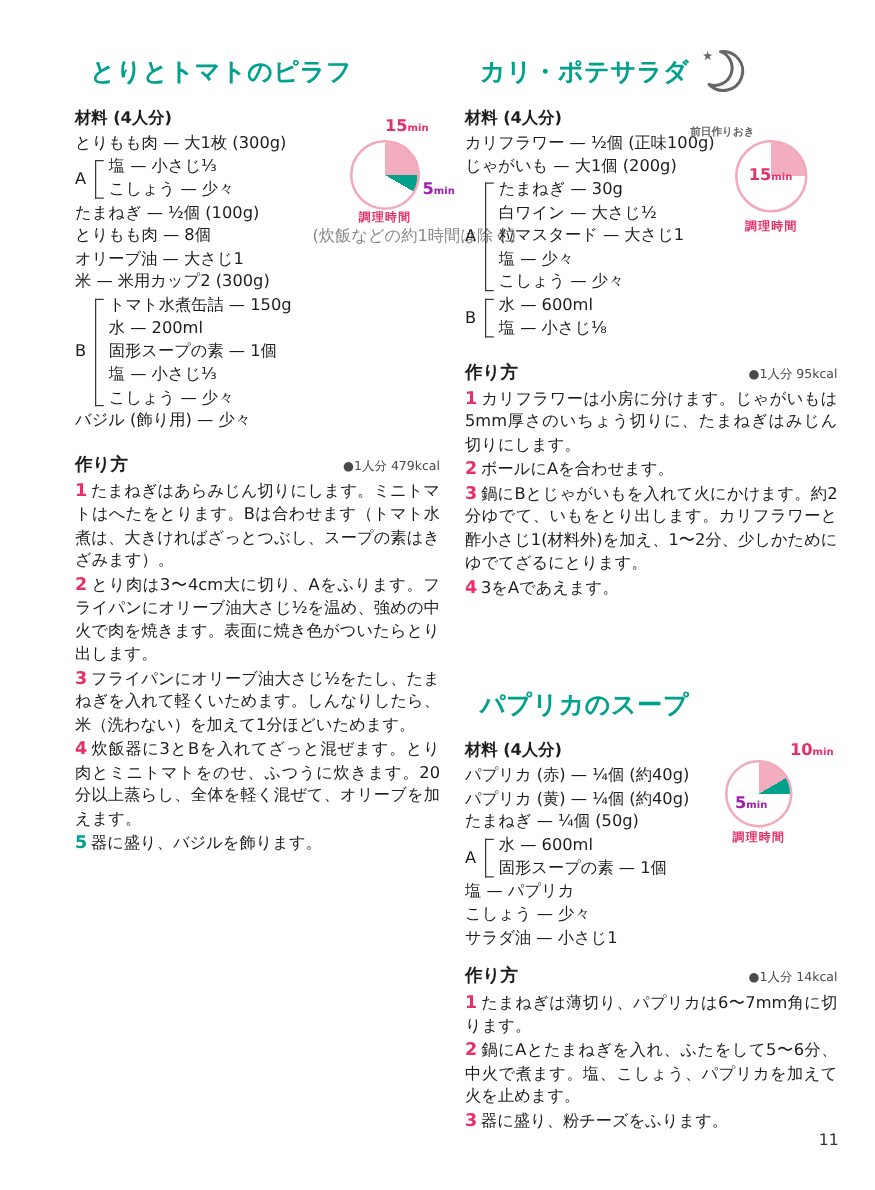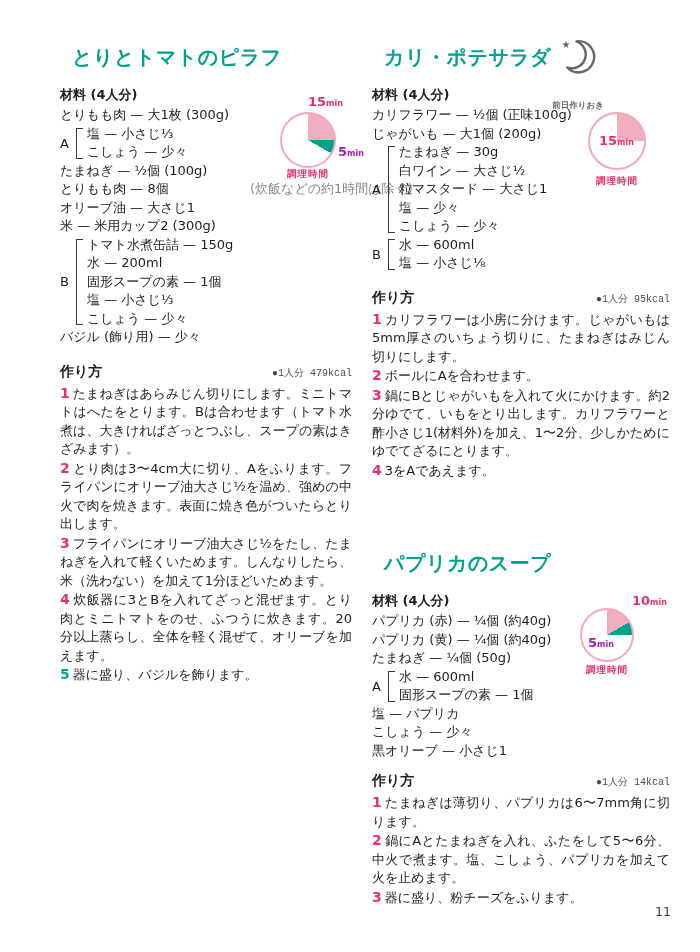--- a/index.html
+++ b/index.html
@@ -19,21 +19,21 @@
   .mat-header{font-size:13px;font-weight:bold;line-height:18px;margin-bottom:2px;}
   .ing{font-size:13px;line-height:18.5px;white-space:nowrap;}
   .group{display:flex;align-items:stretch;}
   .glabel{width:16px;display:flex;align-items:center;font-size:13px;}
   .gbracket{width:6px;border-left:1.2px solid #3a3a3a;border-top:1.2px solid #3a3a3a;
     border-bottom:1.2px solid #3a3a3a;margin:3px 4px 3px 0;}
   .glines{flex:1;}
 
   .making{display:flex;align-items:baseline;margin:16px 0 3px 0;justify-content:space-between;}
   .making-title{font-size:14px;font-weight:bold;}
-  .kcal{font-size:10px;color:#4a4a4a;margin-left:10px;font-family:Liberation Mono, monospace;}
+  .kcal{font-size:10px;color:#4a4a4a;margin-left:10px;}
   .step{font-size:13px;line-height:18.5px;text-align:justify;}
   .num{font-weight:bold;color:#E73069;font-size:14px;margin-right:3px;}
   .num[data-color="teal"]{color:#00A18D;}
 
   
   .pie{position:absolute;border-radius:50%;border:2px solid #F2A9BA;box-sizing:border-box;}
   .pie1{left:220px;top:70px;width:56px;height:56px;
     background:conic-gradient(#F2AEBF 0deg 90deg,#00A18D 90deg 120deg,#ffffff 120deg 360deg);}
   .pie2{left:216px;top:70px;width:58px;height:58px;
     background:conic-gradient(#F2AEBF 0deg 90deg,#ffffff 90deg 360deg);}
@@ -161,21 +161,21 @@
     <div class="group">
       <span class="glabel">A</span>
       <span class="gbracket"></span>
       <div class="glines">
         <div class="ing">水 — 600ml</div>
         <div class="ing">固形スープの素 — 1個</div>
       </div>
     </div>
     <div class="ing">塩 — パプリカ</div>
     <div class="ing">こしょう — 少々</div>
-    <div class="ing">黒オリーブ — 小さじ1</div>
+    <div class="ing">サラダ油 — 小さじ1</div>
 
     <div class="making" style="margin-top:12px;">
       <span class="making-title">作り方</span>
       <span class="kcal">●1人分 14kcal</span>
     </div>
     <div class="step"><span class="num">1</span><span>たまねぎは薄切り、パプリカは6〜7mm角に切ります。</span></div>
     <div class="step"><span class="num">2</span><span>鍋にAとたまねぎを入れ、ふたをして5〜6分、中火で煮ます。塩、こしょう、パプリカを加えて火を止めます。</span></div>
     <div class="step"><span class="num">3</span><span>器に盛り、粉チーズをふります。</span></div>
   </div>
 

